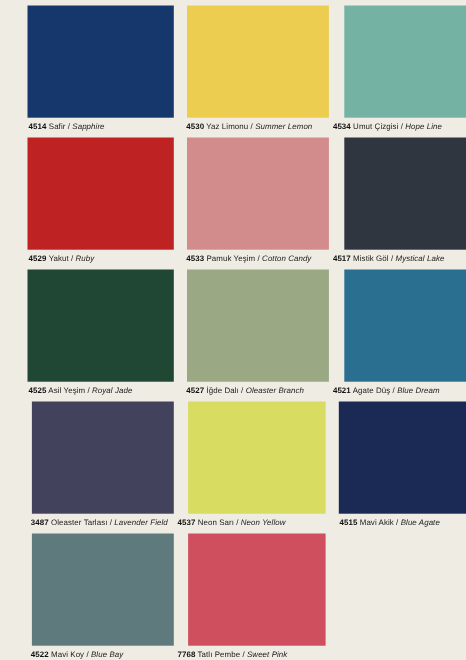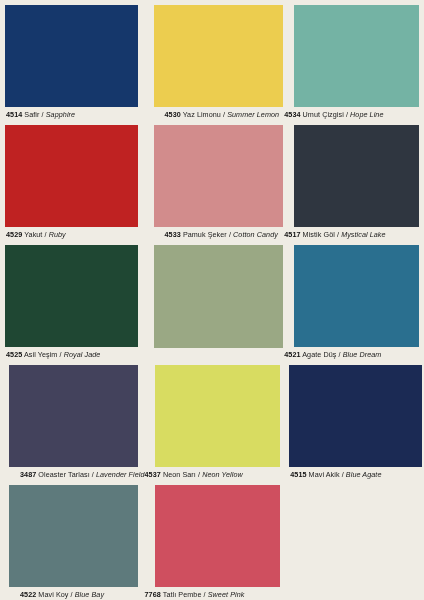--- a/index.html
+++ b/index.html
@@ -12,20 +12,21 @@
     background: #efece4;
     font-family: "Liberation Sans", sans-serif;
     overflow: hidden;
   }
   #sheet {
     width: 341px;
     height: 600px;
     position: relative;
     background: #efece4;
     box-sizing: border-box;
+    padding-left: 20px;
   }
   .grid {
     display: grid;
     grid-template-columns: repeat(3, 1fr);
     grid-template-rows: repeat(5, 120px);
     width: 424px;
     height: 600px;
     column-gap: 0px;
     row-gap: 0px;
   }
@@ -48,21 +49,21 @@
   .cell.col2 .swatch { margin-left: 10px; width: 125px; }
   .label {
     font-size: 7.2px;
     line-height: 10px;
     margin-top: 3px;
     white-space: nowrap;
     color: #1a1a1a;
     letter-spacing: 0.01em;
   }
   .cell.col0 .label { margin-left: 6px; }
-  .cell.col1 .label { margin-left: 20px; }
+  .cell.col1 .label { margin-left: 8px; }
   .cell.col2 .label { margin-left: 0; }
   .code {
     font-weight: bold;
     color: #111111;
   }
   .name-tr {
     color: #1a1a1a;
   }
   .sep {
     color: #1a1a1a;
@@ -88,32 +89,33 @@
       <div class="cell col2">
         <div class="swatch" style="background: rgb(116, 179, 164);"></div>
         <div class="label"><span class="code">4534</span> <span class="name-tr">Umut Çizgisi</span> <span class="sep">/</span> <span class="name-en">Hope Line</span></div>
       </div>
       <div class="cell col0">
         <div class="swatch" style="background: rgb(191, 34, 34);"></div>
         <div class="label"><span class="code">4529</span> <span class="name-tr">Yakut</span> <span class="sep">/</span> <span class="name-en">Ruby</span></div>
       </div>
       <div class="cell col1">
         <div class="swatch" style="background: rgb(210, 140, 140);"></div>
-        <div class="label"><span class="code">4533</span> <span class="name-tr">Pamuk Şeker</span> <span class="sep">/</span> <span class="name-en">Cotton Candy</span></div>
+        <div class="label"><span class="code">4533</span> <span class="name-tr">Pamuk Yeşim</span> <span class="sep">/</span> <span class="name-en">Cotton Candy</span></div>
       </div>
       <div class="cell col2">
         <div class="swatch" style="background: rgb(47, 54, 64);"></div>
         <div class="label"><span class="code">4517</span> <span class="name-tr">Mistik Göl</span> <span class="sep">/</span> <span class="name-en">Mystical Lake</span></div>
       </div>
       <div class="cell col0">
         <div class="swatch" style="background: rgb(31, 71, 51);"></div>
         <div class="label"><span class="code">4525</span> <span class="name-tr">Asil Yeşim</span> <span class="sep">/</span> <span class="name-en">Royal Jade</span></div>
       </div>
       <div class="cell col1">
         <div class="swatch" style="background: rgb(154, 168, 132);"></div>
+        <div class="label"><span class="code">4527</span> <span class="name-tr">İğde Dalı</span> <span class="sep">/</span> <span class="name-en">Oleaster Branch</span></div>
       </div>
       <div class="cell col2">
         <div class="swatch" style="background: rgb(42, 111, 143);"></div>
         <div class="label"><span class="code">4521</span> <span class="name-tr">Agate Düş</span> <span class="sep">/</span> <span class="name-en">Blue Dream</span></div>
       </div>
       <div class="cell col1">
         <div class="swatch" style="background: rgb(67, 66, 92);"></div>
         <div class="label"><span class="code">3487</span> <span class="name-tr">Oleaster Tarlası</span> <span class="sep">/</span> <span class="name-en">Lavender Field</span></div>
       </div>
       <div class="cell col2">

